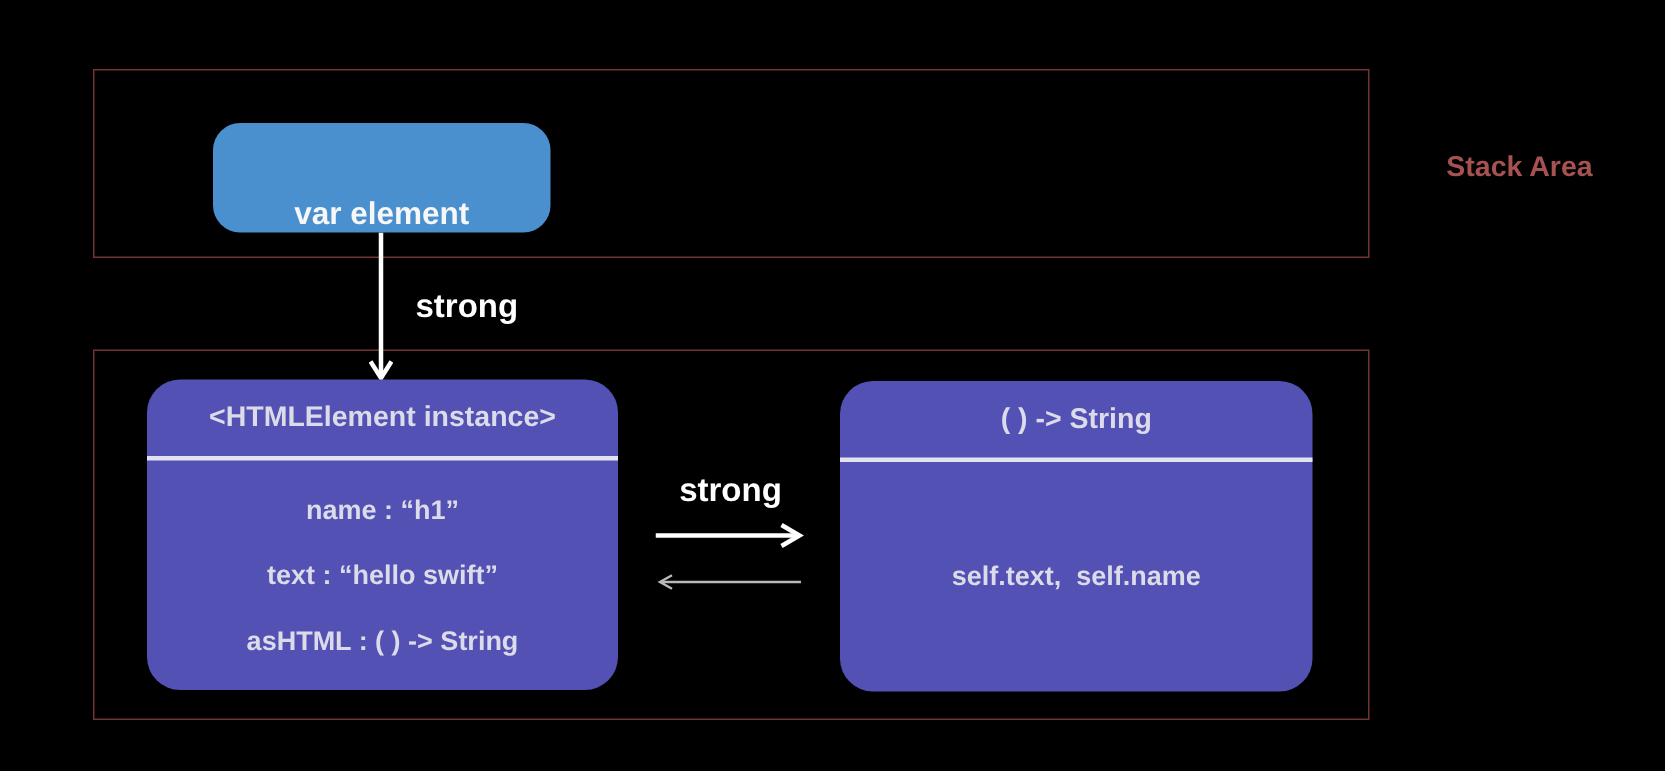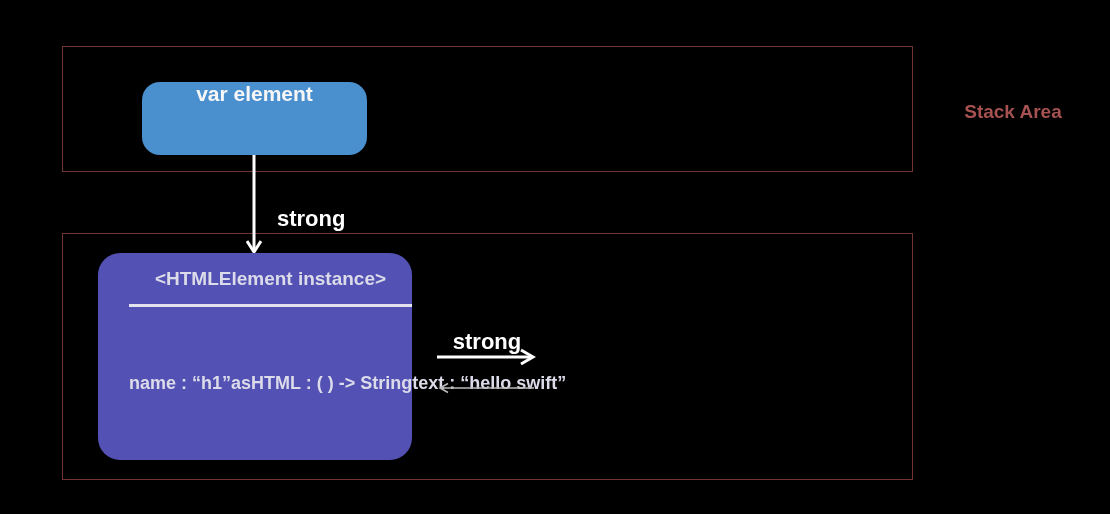--- a/index.html
+++ b/index.html
@@ -16,44 +16,44 @@
   .region.heap{left:62px;top:233px;width:851px;height:247px;}
   .region-label{
     position:absolute;left:918px;width:190px;text-align:center;
     color:var(--region-label,#a65251);font-size:19px;font-weight:bold;
   }
   .region-label.stack{top:101px;}
   .region-label.heap{top:340px;}
   .var-box{
     position:absolute;left:142px;top:82px;width:225px;height:73px;
     background:var(--stack-box,#4b90ce);border-radius:18px;
-    display:flex;align-items:flex-start;justify-content:center;
+    display:flex;align-items:flex-end;justify-content:center;
     color:#f7f7f7;font-size:21px;font-weight:bold;
   }
   .heap-box{
     position:absolute;width:314px;height:207px;
     background:var(--heap-box,#5351b4);border-radius:22px;
     display:flex;flex-direction:column;box-sizing:border-box;
     color:var(--box-text,#dbdbe9);font-weight:bold;
   }
-  .heap-box.instance{left:98px;top:253px;padding-left:31px;}
+  .heap-box.instance{left:98px;top:253px;}
   .heap-box.closure{left:560px;top:254px;width:315px;}
   .heap-box .hdr{
     height:54px;display:flex;align-items:center;justify-content:center;
     font-size:19px;border-bottom:3px solid var(--divider,#e3e3ee);
     box-sizing:border-box;flex:none;
   }
   .heap-box .body{
-    flex:1;display:flex;flex-direction:row;justify-content:space-evenly;
+    flex:1;display:flex;flex-direction:column;justify-content:space-evenly;
     align-items:center;font-size:18px;
   }
   .heap-box .row{white-space:pre;}
   .arrow{position:absolute;}
   .edge-label{
-    position:absolute;color:#fff;font-weight:bold;font-size:22px;margin-top:15px;
+    position:absolute;color:#fff;font-weight:bold;font-size:22px;
   }
   .edge-label.v-strong{left:277px;top:191px;}
   .edge-label.h-strong{left:437px;top:314px;width:100px;text-align:center;}
   .edge-label.h-weak{left:437px;top:400px;width:100px;text-align:center;color:#e8e8e8;}
 </style>
 </head>
 <body>
 
 <div class="canvas">
 
@@ -69,30 +69,36 @@
   <svg class="arrow" style="left:246px;top:155px;" width="16" height="99">
     <line x1="8" y1="0" x2="8" y2="95" stroke="#ffffff" stroke-width="3"></line>
     <polyline points="1,86 8,97 15,86" fill="none" stroke="#ffffff" stroke-width="3"></polyline>
   </svg>
   <div class="edge-label v-strong">strong</div>
 
   <div class="heap-box instance">
     <div class="hdr">&lt;HTMLElement instance&gt;</div>
     <div class="body">
       <div class="row">name : “h1”</div>
+      <div class="row">text : “hello swift”</div>
       <div class="row">asHTML : ( ) -&gt; String</div>
-      <div class="row">text : “hello swift”</div>
     </div>
   </div>
 
   <svg class="arrow" style="left:437px;top:348px;" width="100" height="18">
     <line x1="0" y1="9" x2="93" y2="9" stroke="#ffffff" stroke-width="3"></line>
     <polyline points="84,2 96,9 84,16" fill="none" stroke="#ffffff" stroke-width="3"></polyline>
   </svg>
   <div class="edge-label h-strong">strong</div>
 
   <svg class="arrow" style="left:437px;top:381px;" width="100" height="14">
     <line x1="4" y1="7" x2="97" y2="7" stroke="#b9b9b9" stroke-width="1.6"></line>
     <polyline points="11,2.5 3,7 11,11.5" fill="none" stroke="#b9b9b9" stroke-width="1.6"></polyline>
   </svg>
 
+  <div class="heap-box closure">
+    <div class="hdr">( ) -&gt; String</div>
+    <div class="body">
+      <div class="row">self.text,  self.name</div>
+    </div>
+  </div>
 
 </div>
 
 </body></html>

